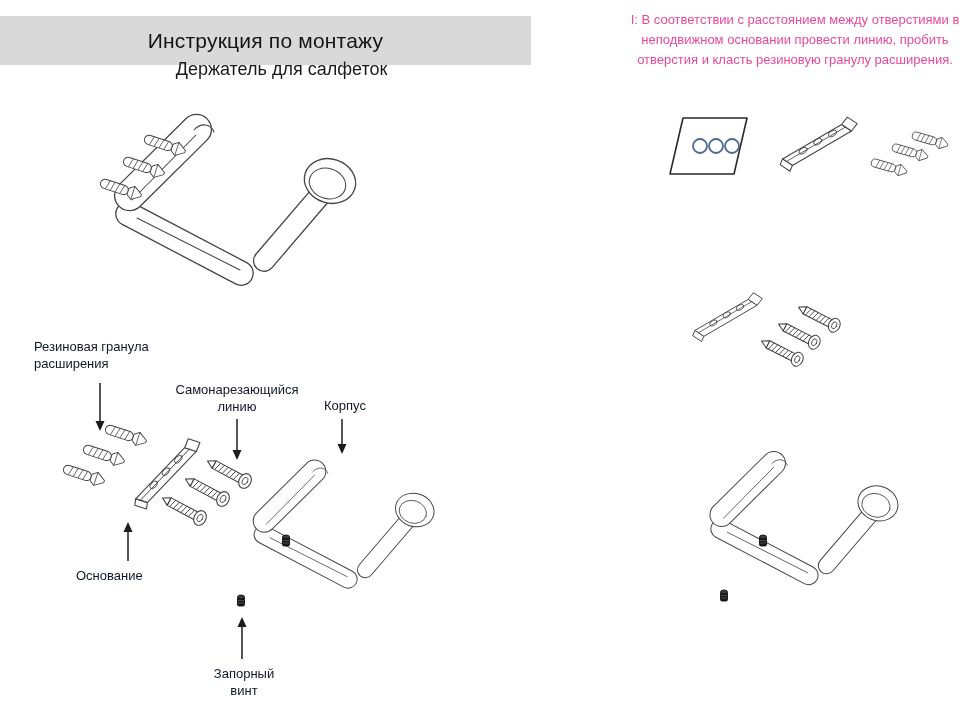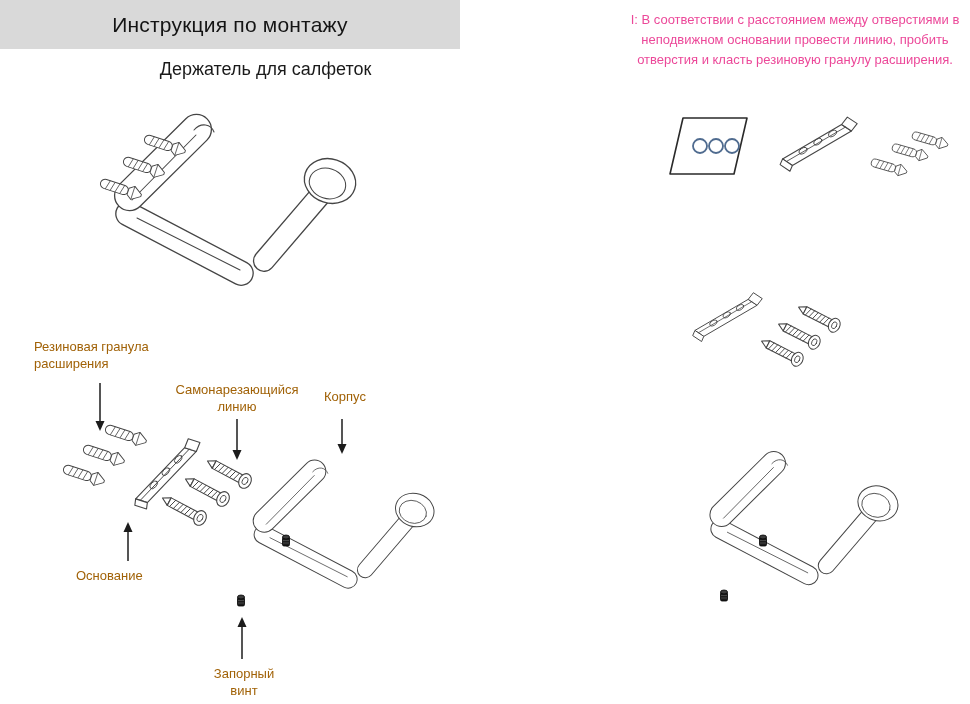--- a/index.html
+++ b/index.html
@@ -1,23 +1,23 @@
 <!DOCTYPE html>
 <html><head>
 <meta charset="utf-8">
 <style>
   html,body{margin:0;padding:0;background:#fff;}
   #sheet{position:relative;width:970px;height:704px;background:#fff;overflow:hidden;
          font-family:"Liberation Sans",sans-serif;color:#1f1f1f;}
-  .titlebar{position:absolute;left:0;top:0;width:460px;height:49px;background:#d9d9d9;
+  .titlebar{position:absolute;left:0;top:16px;width:531px;height:49px;background:#d9d9d9;
             display:flex;align-items:center;justify-content:center;
             font-size:21px;letter-spacing:.2px;color:#141414;}
-  .subtitle{position:absolute;left:0;top:59px;width:531px;text-align:center;
+  .subtitle{position:absolute;left:16px;top:59px;width:531px;text-align:center;
             font-size:18px;color:#1a1a1a;}
-  .lbl{position:absolute;font-size:13px;line-height:17px;white-space:pre-line;color:#a16207;}
+  .lbl{position:absolute;font-size:13px;line-height:17px;white-space:pre-line;color:#0f172a;}
   .steptext{position:absolute;font-size:13px;line-height:20px;white-space:pre-line;color:#ec4899;}
   .fig{position:absolute;}
   .ln{fill:#fff;stroke:#454545;stroke-width:1.3;stroke-linejoin:round;}
   .lnn{fill:none;stroke:#454545;stroke-width:1.05;stroke-linecap:round;}
   .tpl{fill:#fff;stroke:#2a2a2a;stroke-width:1.6;stroke-linejoin:round;}
   .hole{fill:none;stroke:#4f6b8f;stroke-width:1.8;}
   .arrln{stroke:#1c1c1c;stroke-width:1.5;}
   .arrhd{fill:#1c1c1c;stroke:none;}
 </style>
 </head>
@@ -118,21 +118,21 @@
     <use href="#screw" transform="translate(155,135) rotate(28) scale(0.85) translate(-32,-13)"></use>
     <use href="#holder" transform="translate(180,75) scale(0.75)"></use>
     <use href="#setscrew" transform="translate(250,158)"></use>
     <use href="#setscrew" transform="translate(205,218)"></use>
   </svg>
 
   <div class="lbl" style="left:34px;top:338px">Резиновая гранула
 расширения</div>
   <div class="lbl" style="left:168px;top:381px;width:138px;text-align:center">Самонарезающийся
 линию</div>
-  <div class="lbl" style="left:324px;top:388px">Корпус</div>
+  <div class="lbl" style="left:324px;top:397px">Корпус</div>
   <div class="lbl" style="left:76px;top:567px">Основание</div>
   <div class="lbl" style="left:198px;top:665px;width:92px;text-align:center">Запорный
 винт</div>
 
   <div class="steptext" style="left:626px;top:10px;width:338px;text-align:center">I: В соответствии с расстоянием между отверстиями в
 неподвижном основании провести линию, пробить
 отверстия и класть резиновую гранулу расширения.</div>
   <svg class="fig" style="left:650px;top:105px" width="310" height="100">
     <g>
       <path d="M33,13 L97,13 L84,69 L20,69 Z" class="tpl"></path>

